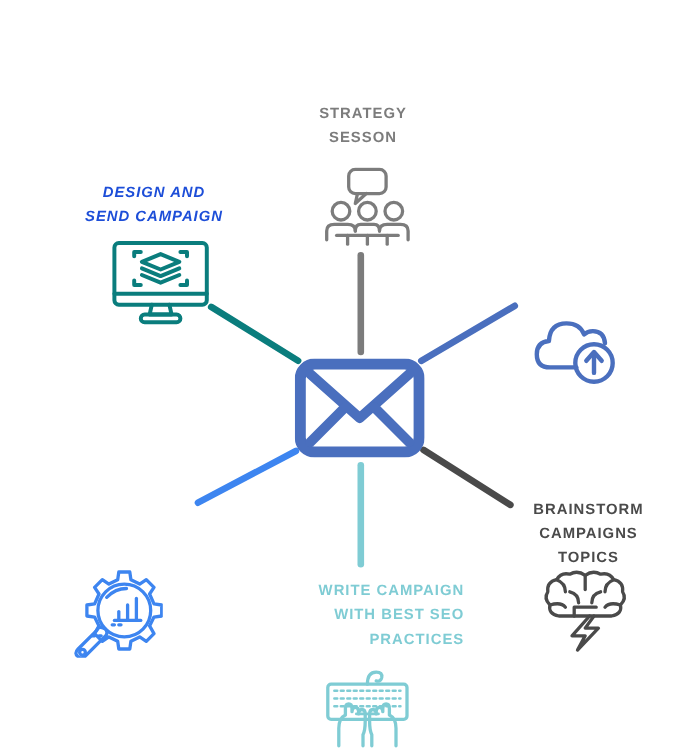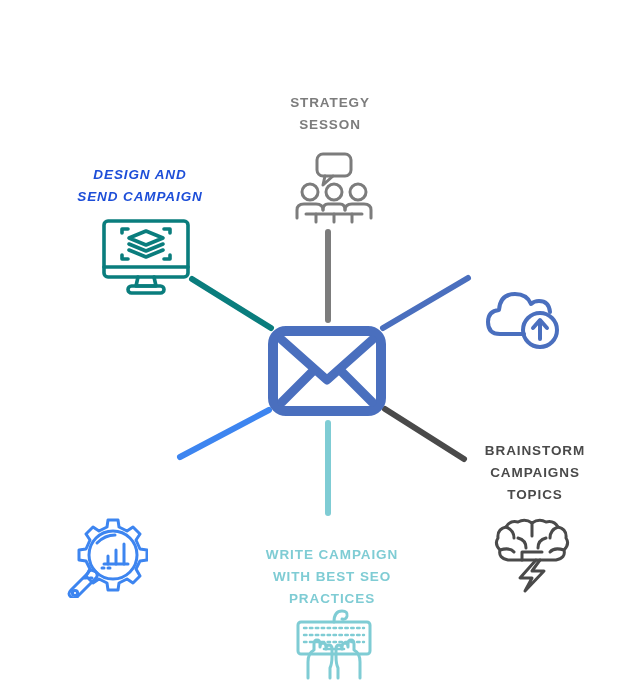--- a/index.html
+++ b/index.html
@@ -75,28 +75,29 @@
     top: 116px;
     width: 200px;
   }
   #label-set-up-account {
     left: 445px;
     top: 116px;
     width: 165px;
   }
   #label-brainstorm {
     left: 460px;
-    top: 392px;
+    top: 404px;
     width: 150px;
     text-align: center;
   }
   #label-write-campaign {
     left: 242px;
-    top: 496px;
+    top: 478px;
     width: 180px;
+    text-align: right;
   }
   #label-optimize {
     left: 18px;
     top: 388px;
     width: 190px;
   }
 
   
   #icon-meeting   { left: 292px; top: 104px; width: 84px;  height: 78px; }
   #icon-monitor   { left: 100px; top: 170px; width: 92px;  height: 80px; }

